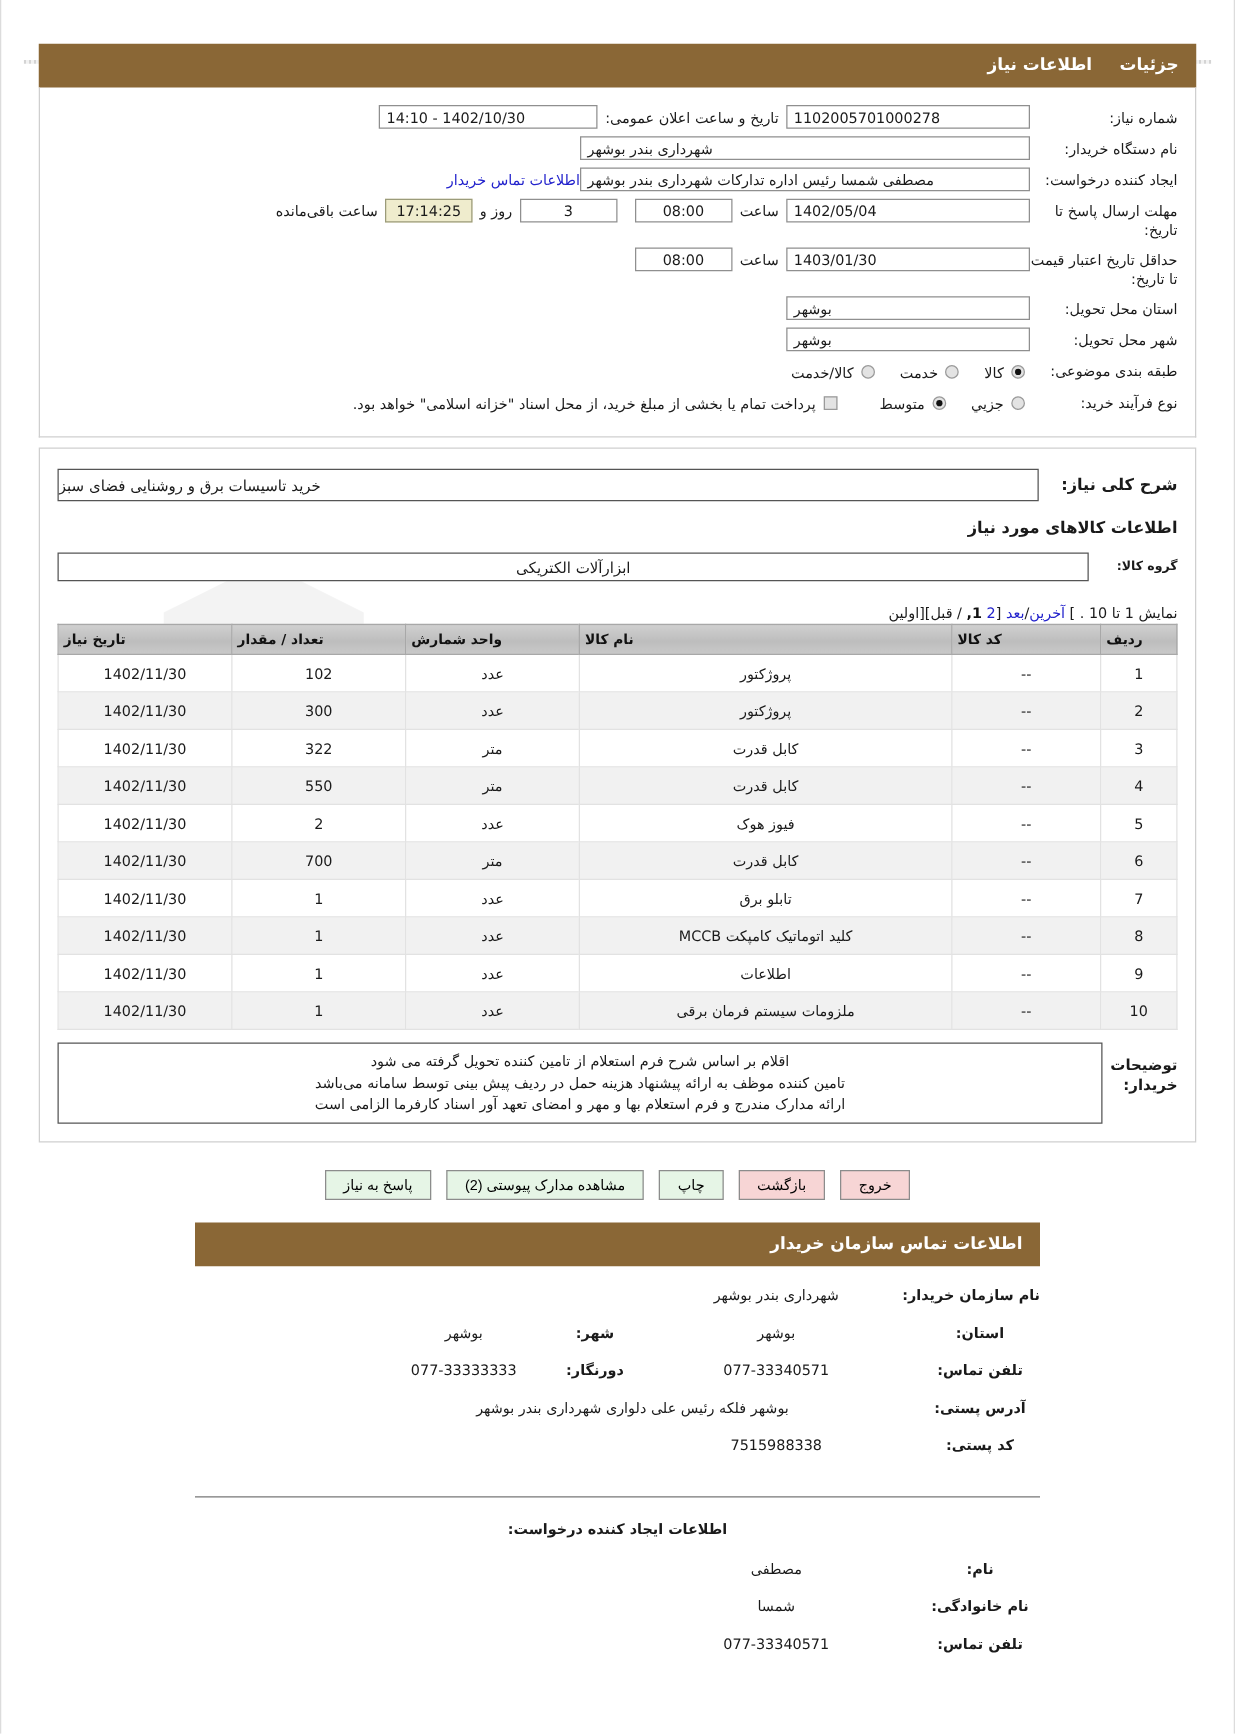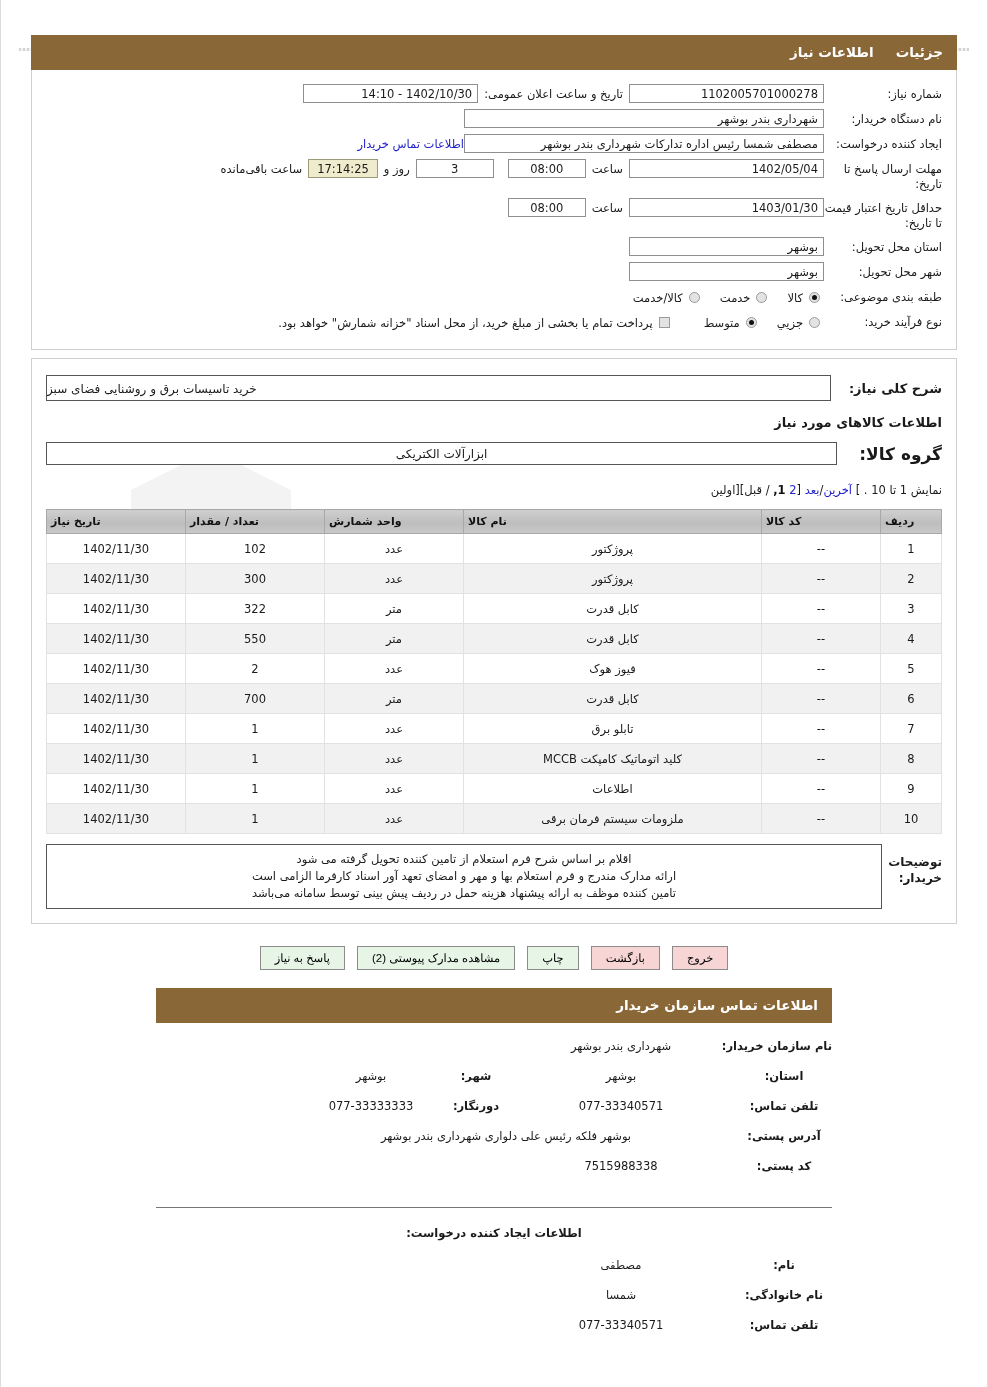--- a/index.html
+++ b/index.html
@@ -85,21 +85,21 @@
     white-space:normal;
   }
   .fld{
     border:1px solid #8f8f8f;
     background:#fff;
     height:19px;
     line-height:19px;
     font-size:11.5px;
     padding:0 5px;
     box-sizing:border-box;
-    text-align:right;
+    text-align:left;
     overflow:hidden;
     white-space:nowrap;
   }
   .fld.w200{width:195px;}
   .fld.w360{width:360px;}
   .fld.w80{width:78px;text-align:center;}
   .fld.w175{width:175px;}
   .mini-lbl{
     font-size:11.5px;
     padding:3px 6px 0 6px;
@@ -158,30 +158,30 @@
     border:1px solid #555;
     background:#fff;
     height:26px;line-height:26px;
     font-size:12px;
     text-align:left;
     box-sizing:border-box;
     overflow:hidden;
   }
   .sec-title{font-weight:bold;font-size:13px;margin:14px 0 12px 0;}
   .grp-row{display:flex;align-items:center;margin:4px 0 6px 0;}
-  .grp-lbl{font-weight:bold;font-size:17px;margin-left:22px;white-space:nowrap;}
+  .grp-lbl{font-weight:bold;font-size:10px;margin-left:22px;white-space:nowrap;}
   .grp-box{
     flex:1;border:1px solid #555;background:#fff;
     height:23px;line-height:23px;font-size:12px;
     text-align:center;box-sizing:border-box;overflow:hidden;
   }
   .pager{
     text-align:right;
     font-size:11.5px;
-    margin:18px 0 12px 0;
+    margin:18px 0 2px 0;
     direction:rtl;
   }
   .pager a{color:#2222cc;text-decoration:none;cursor:pointer;}
   .pager b{font-weight:bold;color:#111;}
 
   
   table.goods{
     width:100%;
     border-collapse:collapse;
     font-size:11.5px;
@@ -349,21 +349,21 @@
         <div class="opt-grp">
           <span class="radio"></span>
           <span class="opt">جزیي</span>
         </div>
         <div class="opt-grp" style="margin-right:16px">
           <span class="radio on"></span>
           <span class="opt">متوسط</span>
         </div>
         <div class="opt-grp" style="margin-right:30px">
           <span class="checkbox"></span>
-          <span class="opt">پرداخت تمام یا بخشی از مبلغ خرید، از محل اسناد "خزانه شمارش" خواهد بود.</span>
+          <span class="opt">پرداخت تمام یا بخشی از مبلغ خرید، از محل اسناد "خزانه اسلامی" خواهد بود.</span>
         </div>
       </div>
 
     </div>
 
     <div class="panel sep">
 
       <div class="need-row">
         <div class="need-lbl">شرح کلی نیاز:</div>
         <div class="need-box">خرید تاسیسات برق  و روشنایی فضای سبز</div>
@@ -481,22 +481,22 @@
           </tbody>
       </table>
 
       <div class="notes-row">
         <div class="notes-lbl">
           <span>توضیحات</span><br>
           <span>خریدار:</span>
         </div>
         <div class="notes-box">
           <div>اقلام بر اساس شرح فرم استعلام از تامین کننده تحویل گرفته می شود</div>
+          <div>تامین کننده موظف به ارائه پیشنهاد هزینه حمل در ردیف پیش بینی توسط سامانه می‌باشد</div>
           <div>ارائه مدارک مندرج و فرم استعلام بها و مهر و امضای تعهد آور اسناد کارفرما الزامی است</div>
-          <div>تامین کننده موظف به ارائه پیشنهاد هزینه حمل در ردیف پیش بینی توسط سامانه می‌باشد</div>
         </div>
       </div>
 
     </div>
 
     <div class="btnrow">
       <button class="btn pink">خروج</button>
       <button class="btn pink">بازگشت</button>
       <button class="btn green">چاپ</button>
       <button class="btn green">مشاهده مدارک پیوستی (2)</button>

